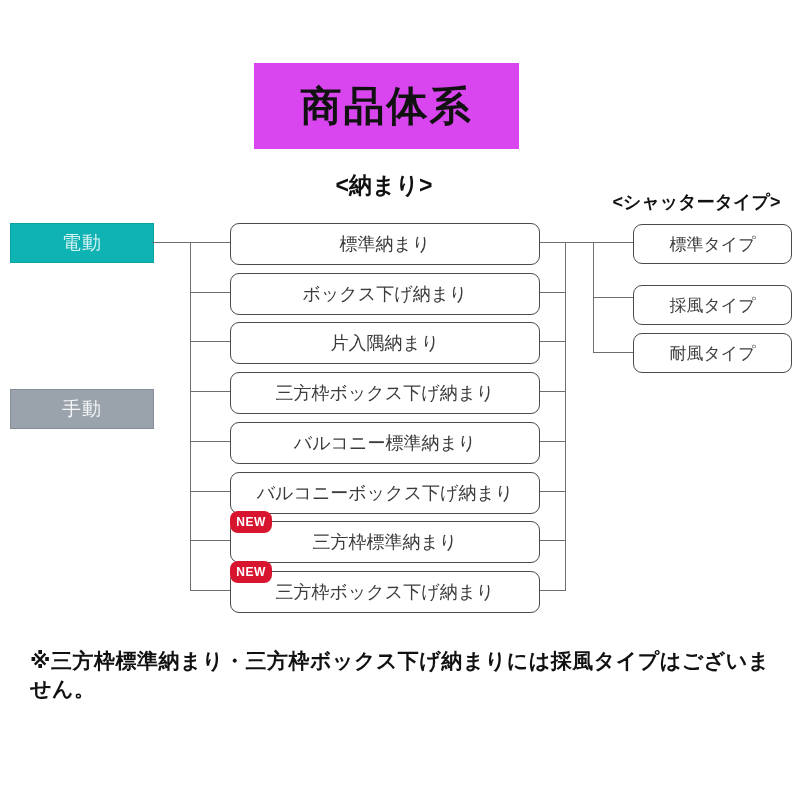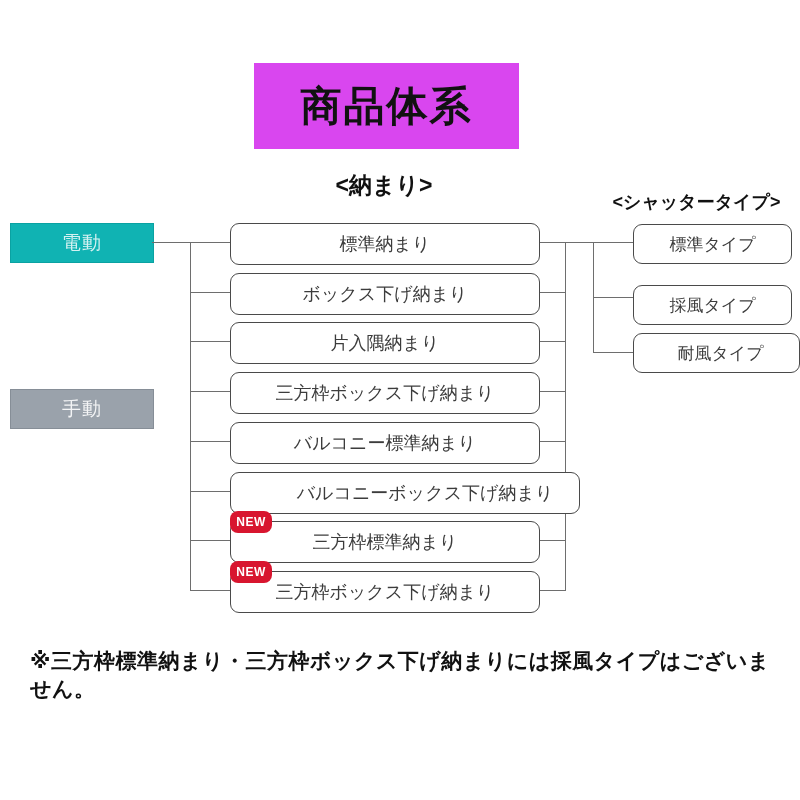--- a/index.html
+++ b/index.html
@@ -82,21 +82,21 @@
     </div>
   <div class="abs node fit-box" style="top:322px;">
       <span>片入隅納まり</span>
     </div>
   <div class="abs node fit-box" style="top:372px;">
       <span>三方枠ボックス下げ納まり</span>
     </div>
   <div class="abs node fit-box" style="top:422px;">
       <span>バルコニー標準納まり</span>
     </div>
-  <div class="abs node fit-box" style="top:472px;padding-left:40px;">
+  <div class="abs node fit-box" style="top:472px;">
       <span>バルコニーボックス下げ納まり</span>
     </div>
   <div class="abs node fit-box" style="top:521px;">
       <span>三方枠標準納まり</span>
     </div>
   <div class="abs node fit-box" style="top:571px;">
       <span>三方枠ボックス下げ納まり</span>
     </div>
 
   <div class="abs new-badge" style="top:511px;">NEW</div>
@@ -116,19 +116,19 @@
   <div class="abs vline" style="left:593px;top:242px;height:110px;"></div>
   <div class="abs hline" style="left:593px;top:297px;width:40px;"></div>
   <div class="abs hline" style="left:593px;top:352px;width:40px;"></div>
 
   <div class="abs node type-box" style="top:224px;">
       <span>標準タイプ</span>
     </div>
   <div class="abs node type-box" style="top:278px;margin-top:7px;">
       <span>採風タイプ</span>
     </div>
-  <div class="abs node type-box" style="top:333px;padding-left:8px;">
+  <div class="abs node type-box" style="top:333px;">
       <span>耐風タイプ</span>
     </div>
 
   <div id="footnote" class="abs">※三方枠標準納まり・三方枠ボックス下げ納まりには採風タイプはございません。</div>
 
 </div>
 
 </body></html>

